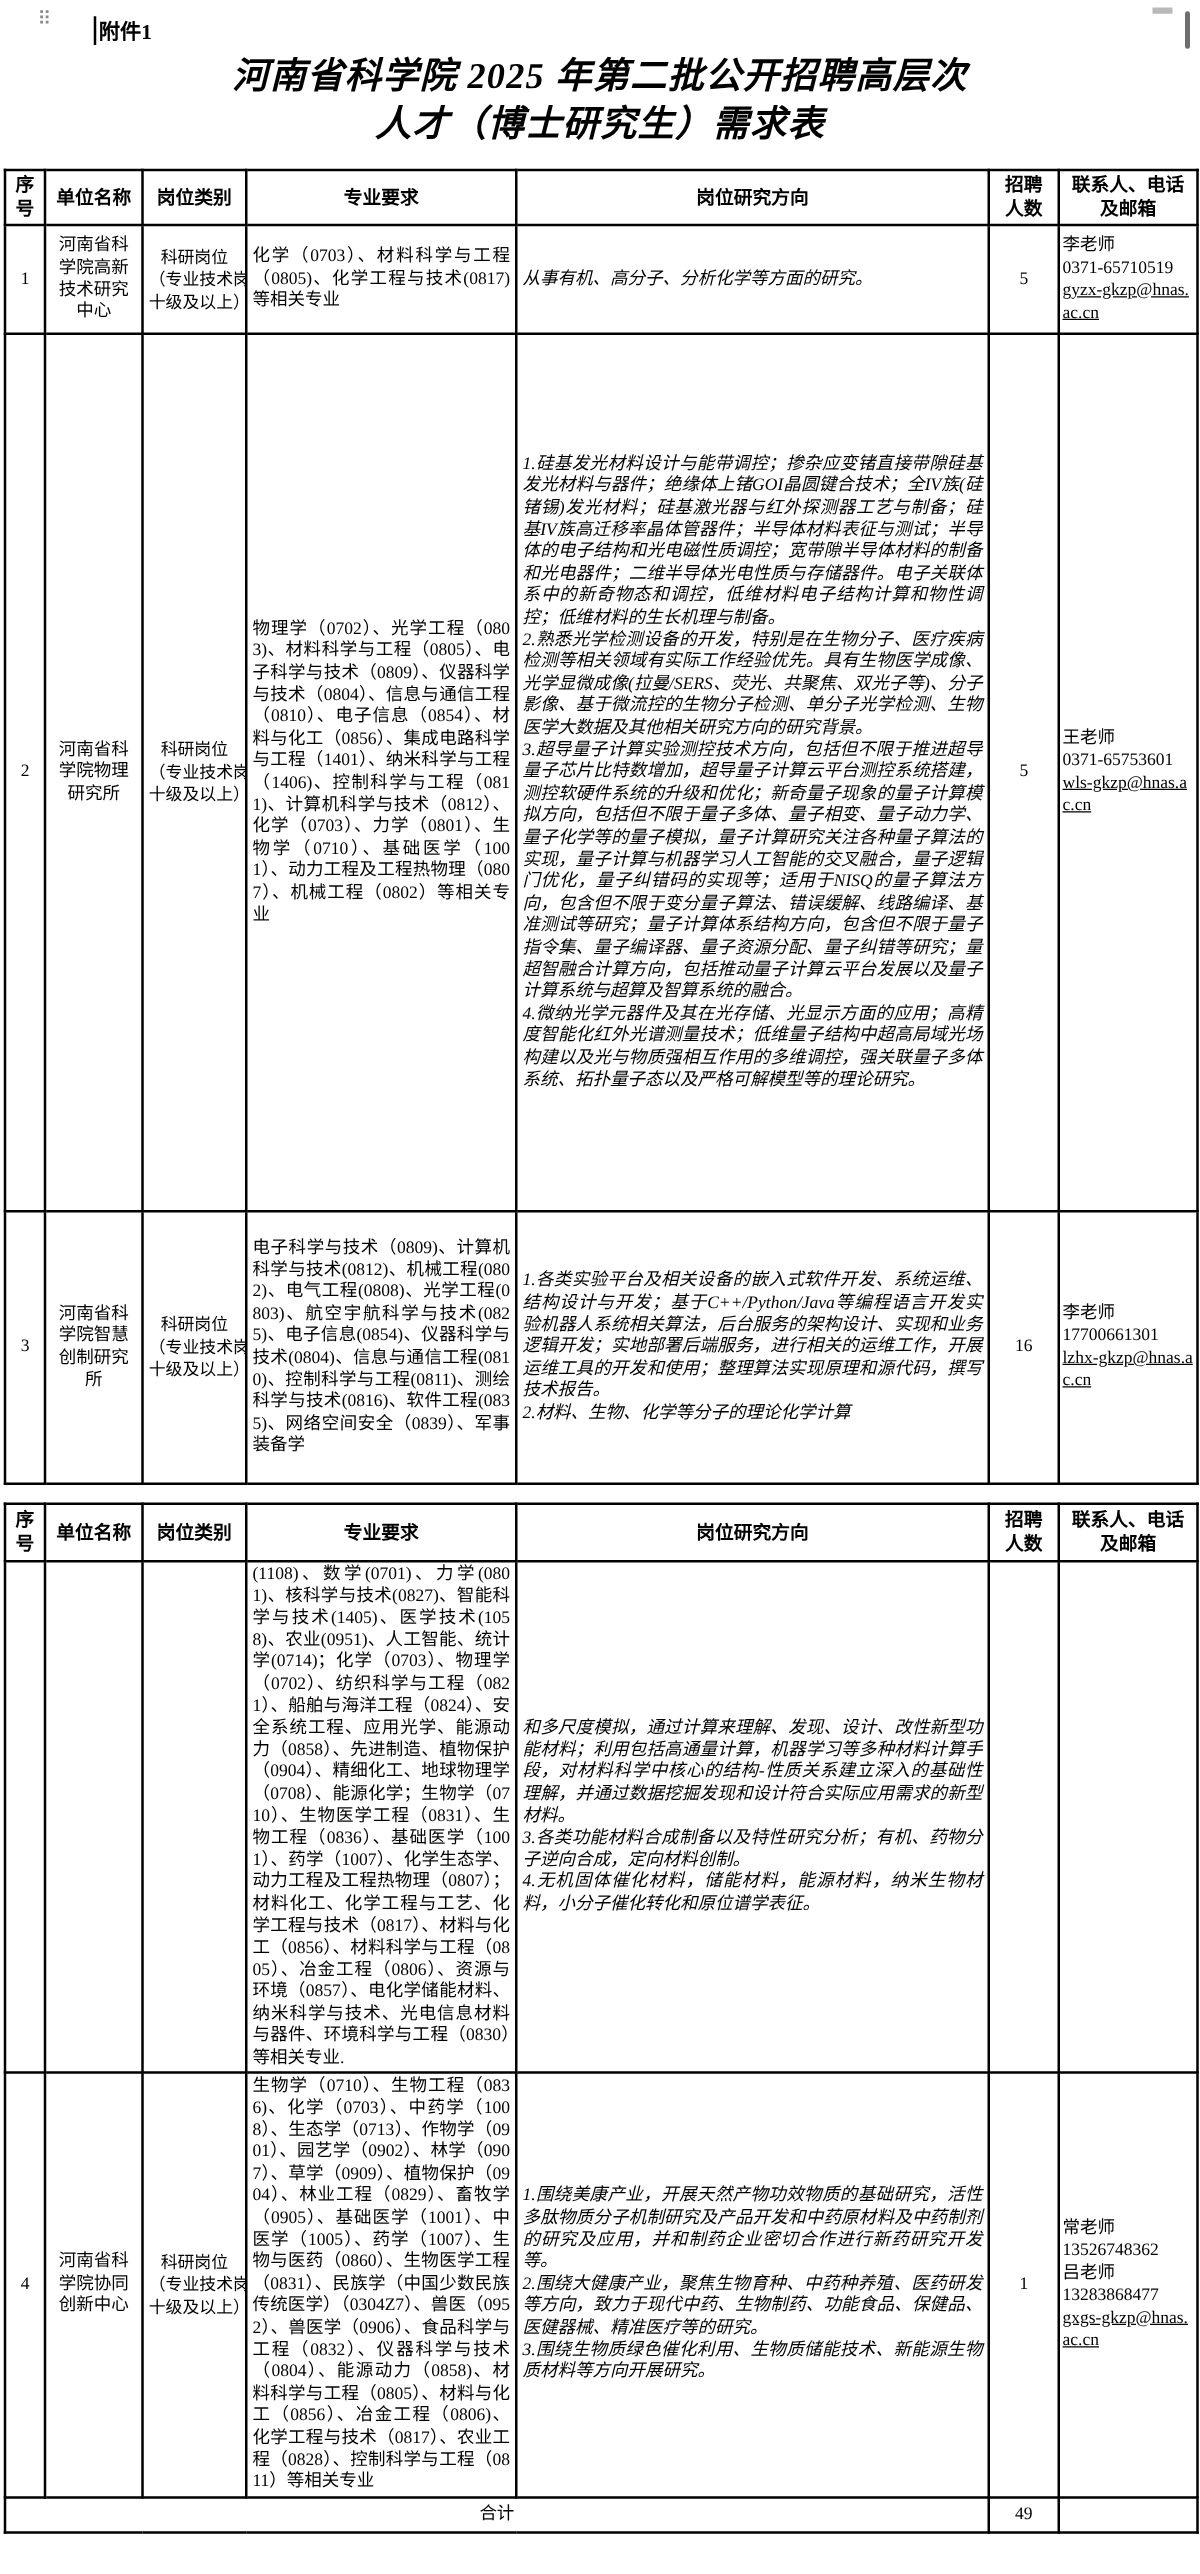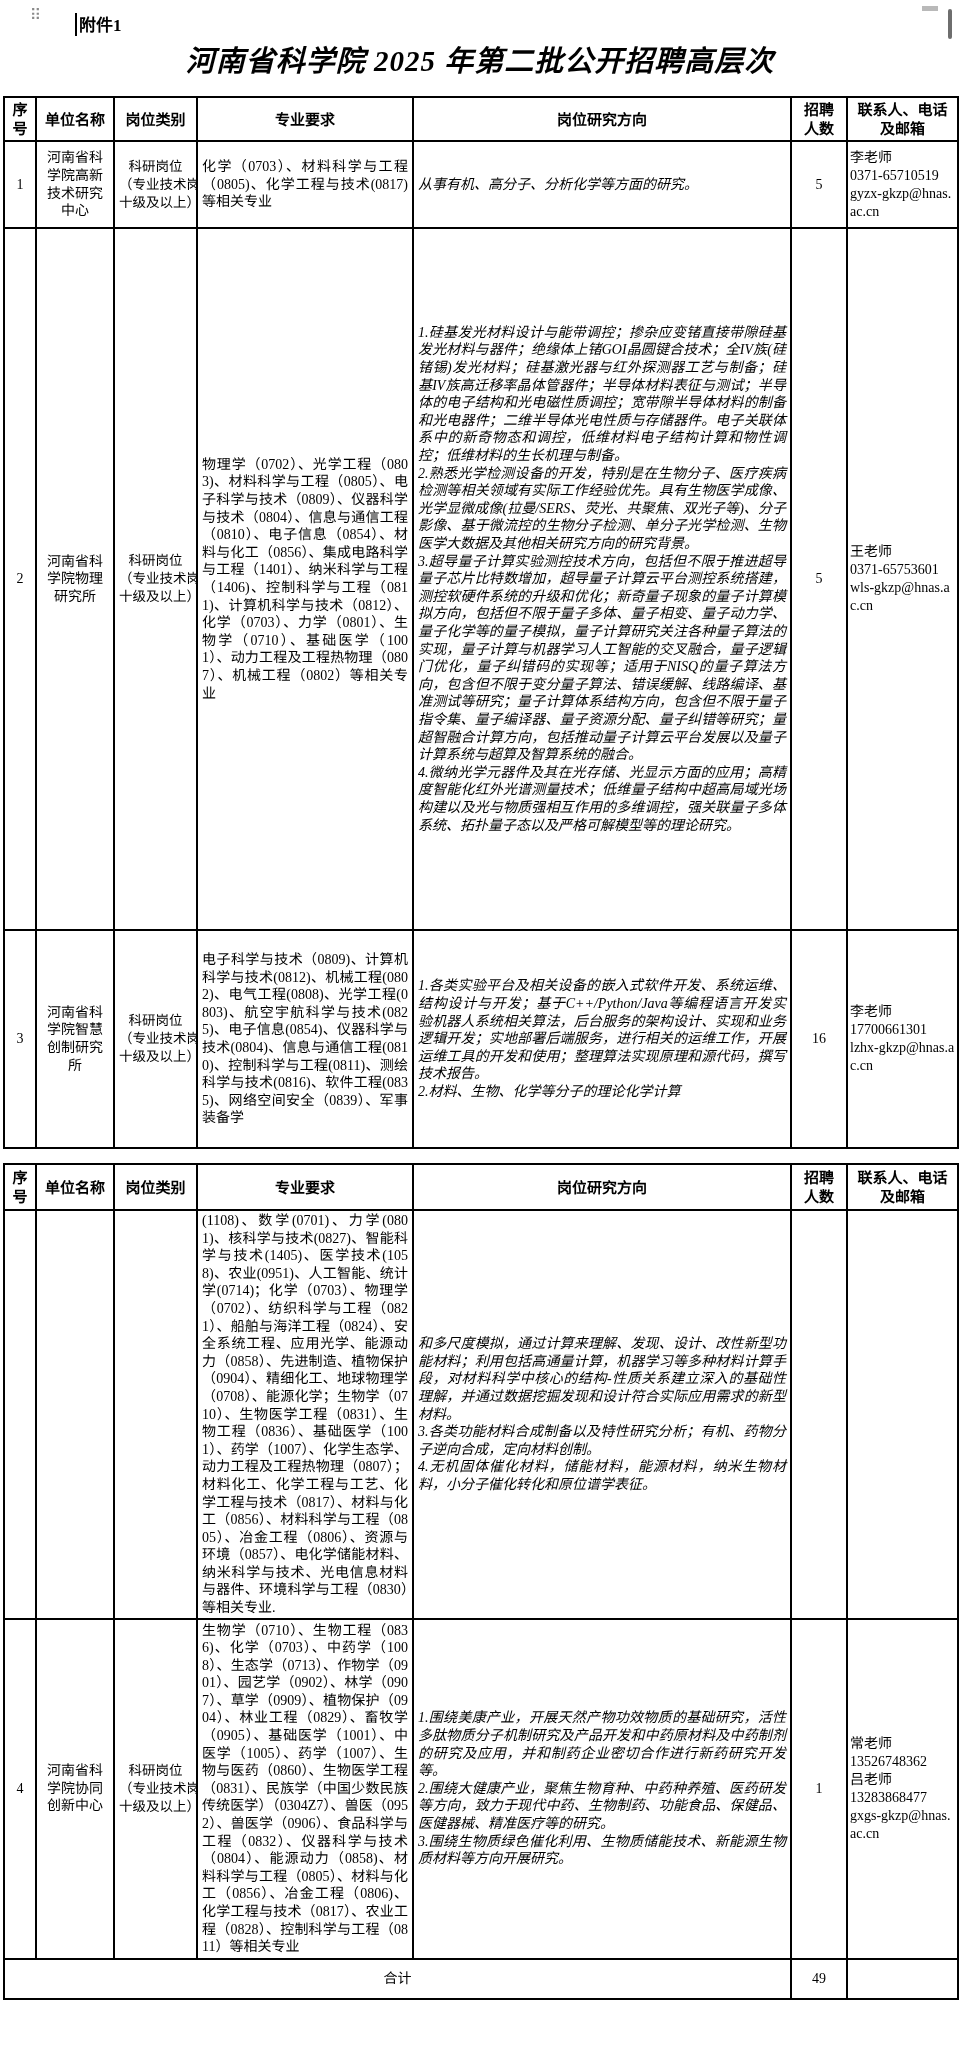--- a/index.html
+++ b/index.html
@@ -27,37 +27,38 @@
   .t th,.t td{border:2px solid #000;padding:1px 4px;vertical-align:middle;
     font-size:14px;line-height:17.6px;overflow:hidden;word-break:break-all;}
   .t th{font-family:"Liberation Sans","DejaVu Sans",sans-serif;font-weight:700;
     font-size:15px;text-align:center;white-space:pre-line;line-height:19px;padding:2px;}
   td.c{text-align:center;}
   td.major{text-align:justify;}
   .para{text-align:justify;font-style:italic;}
   .catline{white-space:nowrap;font-size:13.5px;line-height:18px;}
   td.contact{text-align:left;padding:1px 2px;}
   .cline{line-height:18px;}
-  .email{word-break:break-all;line-height:18px;}
+  .email{text-decoration:underline;word-break:break-all;line-height:18px;}
   td.sum-label{text-align:center;font-size:14px;}
 </style>
 </head>
 <body>
 
 <span class="drag-handle">⠿</span>
 <span class="caret"></span>
 <span class="tr-mark1"></span>
 <span class="tr-mark2"></span>
 
 <div class="attach-row">
   <span class="attach">附件1</span>
 </div>
 
 <h1>
   <span>河南省科学院 2025 年第二批公开招聘高层次</span><br>
+  <span>人才（博士研究生）需求表</span>
 </h1>
 
 <table class="t">
   <colgroup>
     <col style="width:32px">
       <col style="width:78px">
       <col style="width:83px">
     <col style="width:216px">
       <col style="width:378px">
       <col style="width:56px">
@@ -225,19 +226,19 @@
       <td class="contact">
         <div>
             <div class="cline">常老师</div>
             <div class="cline">13526748362</div>
             <div class="cline">吕老师</div>
             <div class="cline">13283868477</div>
           </div>
         <div class="email">gxgs-gkzp@hnas.ac.cn</div>
       </td>
     </tr>
-    <tr style="height:40px">
+    <tr style="height:28px">
       <td class="sum-label" colspan="5">合计</td>
       <td class="c">49</td>
       <td></td>
     </tr>
   </tbody>
 </table>
 
 </body></html>

